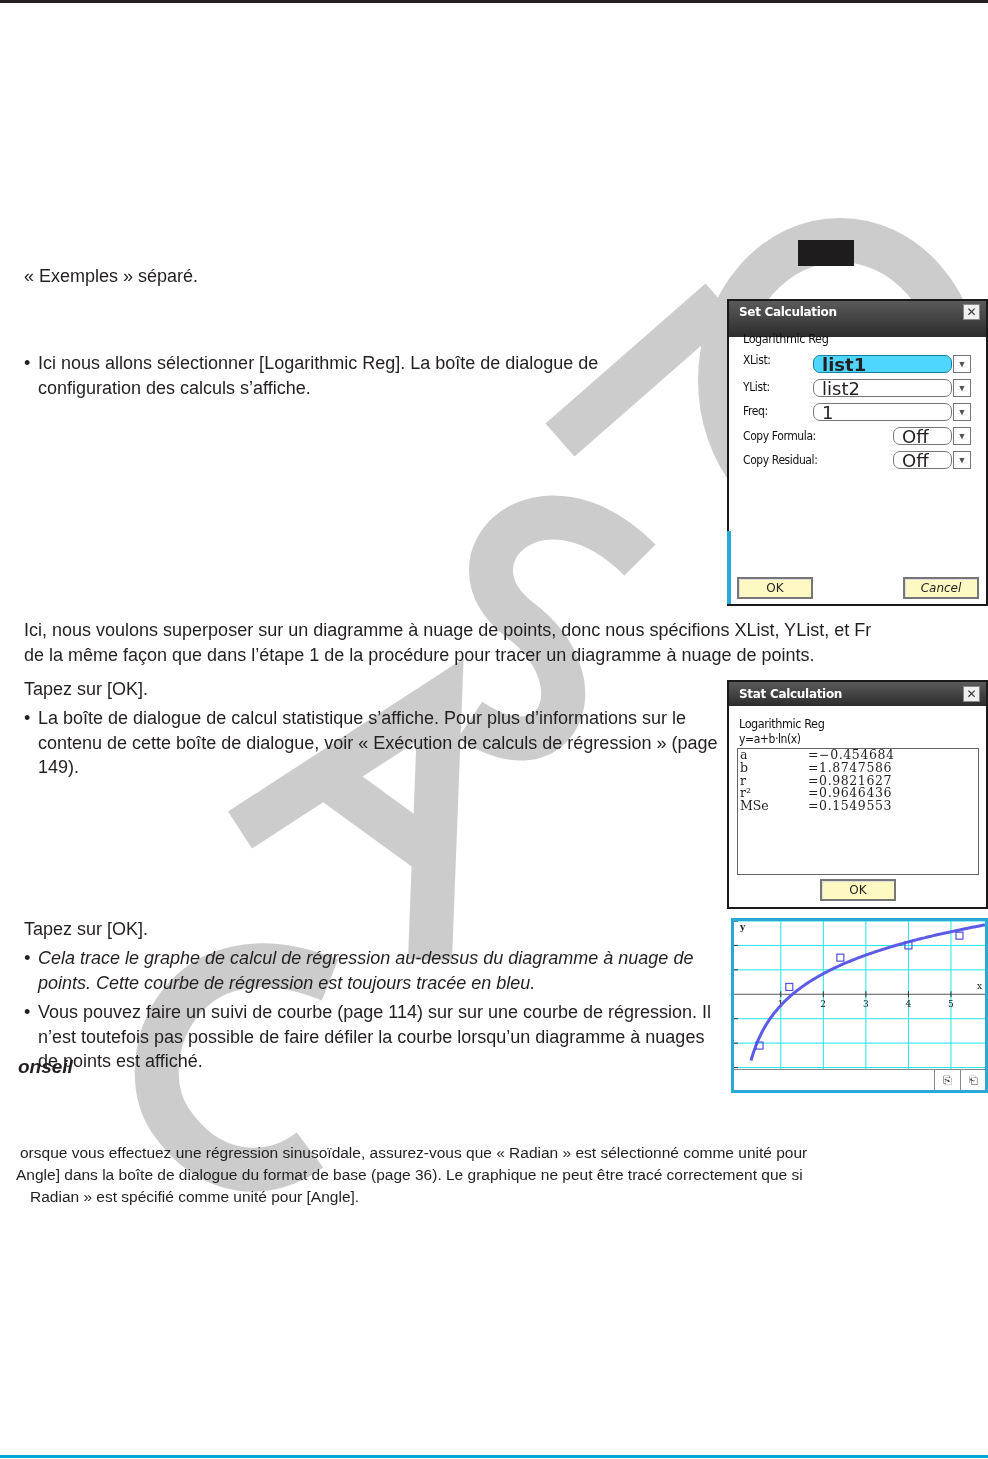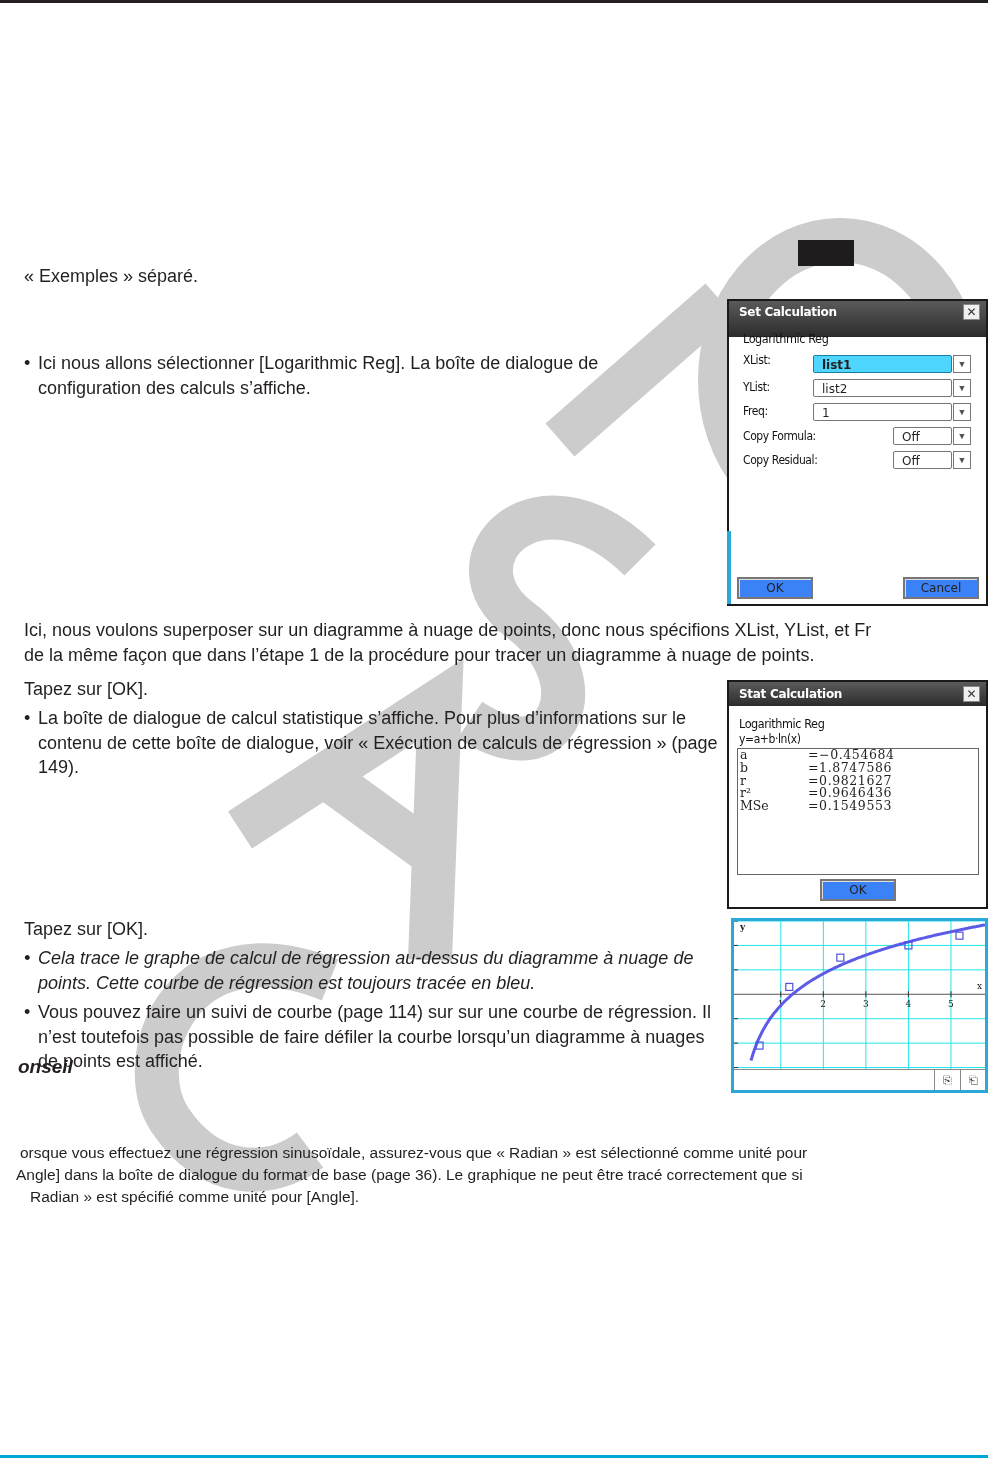--- a/index.html
+++ b/index.html
@@ -16,24 +16,24 @@
   .bullet::before { content: "•"; position: absolute; left: 0; top: 0; }
 
   .tip-title { position: absolute; left: 18px; top: 1056px; font-size: 19px; font-weight: bold; font-style: italic; }
   .tip-body { position: absolute; left: 18px; top: 1142px; font-size: 15.5px; line-height: 22px; width: 960px; }
 
   
   .calc { position: absolute; background: #fff; border: 2px solid #1a1a1a; z-index: 3; font-family: "DejaVu Sans Mono", monospace; }
   .calc .titlebar { height: 36px; background: linear-gradient(#5a5a5a, #2c2c2c); color: #fff; font-family: "DejaVu Sans", sans-serif; font-size: 12px; font-weight: bold; line-height: 22px; padding-left: 10px; letter-spacing: -0.3px; position: relative; }
   .calc .closebox { position: absolute; right: 6px; top: 3px; width: 15px; height: 14px; background: #f0f0f0; border: 1px solid #888; color: #333; font-size: 12px; line-height: 14px; text-align: center; }
   .calc .lbl { position: absolute; font-family: "DejaVu Sans Condensed", "DejaVu Sans", sans-serif; font-size: 12px; color: #111; letter-spacing: -0.4px; }
-  .calc .field { position: absolute; height: 18px; border: 1px solid #777; border-radius: 2px; background: #fff; font-family: "DejaVu Sans", sans-serif; font-size: 12px; line-height: 18px; padding-left: 8px; box-sizing: border-box; }
+  .calc .field { position: absolute; height: 18px; border: 1px solid #777; border-radius: 7px; background: #fff; font-family: "DejaVu Sans", sans-serif; font-size: 18px; line-height: 18px; padding-left: 8px; box-sizing: border-box; }
   .calc .field.sel { background: #4fd6ff; border-color: #1a7fa8; font-weight: bold; }
   .calc .drop { position: absolute; width: 18px; height: 18px; border: 1px solid #777; background: #fff; box-sizing: border-box; font-size: 9px; line-height: 16px; text-align: center; color: #555; }
-  .calc .btn { position: absolute; height: 22px; border: 2px solid #777; background: #3b82f6; font-family: "DejaVu Sans", sans-serif; font-size: 12px; line-height: 18px; text-align: center; box-sizing: border-box; box-shadow: inset 1px 1px 0 #ddd; }
+  .calc .btn { position: absolute; height: 22px; border: 2px solid #777; background: #fef9c3; font-family: "DejaVu Sans", sans-serif; font-size: 12px; line-height: 18px; text-align: center; box-sizing: border-box; box-shadow: inset 1px 1px 0 #ddd; }
   .calc .sidestripe { position: absolute; width: 4px; background: #2aa9d9; }
 
   .results { position: absolute; border: 1px solid #666; background: #fff; font-family: "DejaVu Serif", serif; font-size: 12.5px; line-height: 12.8px; }
   .results .row { display: flex; }
   .results .k { width: 68px; padding-left: 2px; }
   .results .v { letter-spacing: 0.6px; }
 
   .graph { position: absolute; left: 731px; top: 918px; width: 257px; height: 175px; border: 3px solid #2aa9d9; box-sizing: border-box; background: #fff; z-index: 3; }
   .graph svg { position: absolute; left: 0; top: 0; }
   .graph .toolbar { position: absolute; left: 0; bottom: 0; width: 251px; height: 20px; border-top: 1px solid #888; background: #fff; }
@@ -108,21 +108,21 @@
 
   <div class="lbl" style="left:14px; top:128px;">Copy Formula:</div>
   <div class="field" style="left:164px; top:126px; width:59px;">Off</div>
   <div class="drop" style="left:224px; top:126px;">▼</div>
 
   <div class="lbl" style="left:14px; top:152px;">Copy Residual:</div>
   <div class="field" style="left:164px; top:150px; width:59px;">Off</div>
   <div class="drop" style="left:224px; top:150px;">▼</div>
 
   <div class="btn" style="left:8px; top:276px; width:76px;">OK</div>
-  <div class="btn" style="left:174px; top:276px; width:76px;">Cancel</div>
+  <div class="btn" style="left:174px; top:276px; width:76px;font-style:italic;">Cancel</div>
 </div>
 
 <div class="calc" style="left:727px; top:680px; width:257px; height:225px;">
   <div class="titlebar" style="height:24px; line-height:24px;">
     <span>Stat Calculation</span>
     <div class="closebox" style="top:4px;">✕</div>
   </div>
   <div class="lbl" style="left:10px; top:34px; font-size:12.5px;">Logarithmic Reg</div>
   <div class="lbl" style="left:10px; top:50px;">y=a+b·ln(x)</div>
   <div class="results" style="left:8px; top:66px; width:240px; height:125px;">

